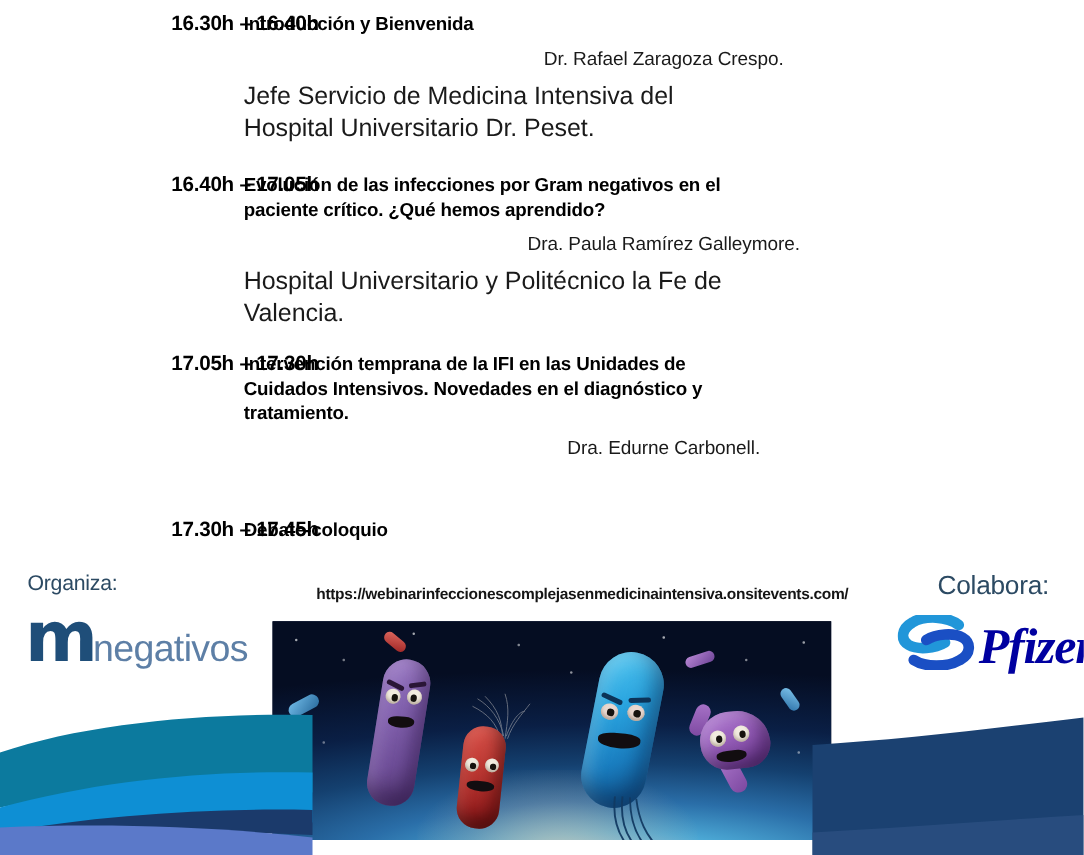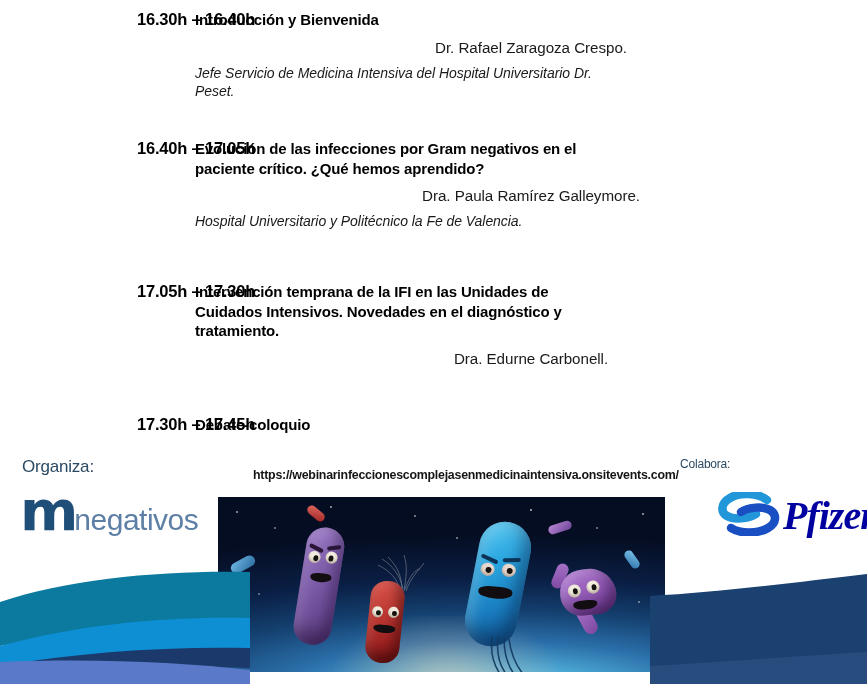--- a/index.html
+++ b/index.html
@@ -29,21 +29,21 @@
   .s-title{
     font-size:15px;font-weight:bold;color:#000;
     line-height:1.30;letter-spacing:-0.15px;
     max-width:415px;
   }
   .s-speaker{
     font-size:15.2px;color:#1a1a1a;font-weight:normal;
     margin-top:9px;letter-spacing:-0.05px;text-align:center;
   }
   .s-affil{
-    font-size:14px;font-style:italic;color:#1a1a1a;
+    font-size:20px;color:#1a1a1a;
     margin-top:8px;line-height:1.30;letter-spacing:-0.05px;
     max-width:400px;
   }
 
   .sess0{top:10px;}
   .sess1{top:139px;}
   .sess2{top:282px;}
   .sess3{top:415px;}
 
   
@@ -52,22 +52,22 @@
     font-size:12.4px;font-weight:bold;color:#151515;
     letter-spacing:-0.25px;white-space:nowrap;margin-left:27px;
   }
 
   
   .organiza-label{
     position:absolute;left:22px;top:457px;
     font-size:17px;color:#2c4a63;letter-spacing:-0.2px;
   }
   .colabora-label{
-    position:absolute;left:680px;top:457px;
-    font-size:12px;color:#2c4a63;letter-spacing:-0.2px;
+    position:absolute;left:750px;top:457px;
+    font-size:21px;color:#2c4a63;letter-spacing:-0.2px;
   }
   .micellium{
     position:absolute;left:20px;top:489px;
     display:flex;align-items:baseline;
   }
   .mic-m{
     font-family:"DejaVu Sans", sans-serif;
     font-size:56px;font-weight:bold;line-height:0.78;
     color:#1f4e79;letter-spacing:-2px;
   }

